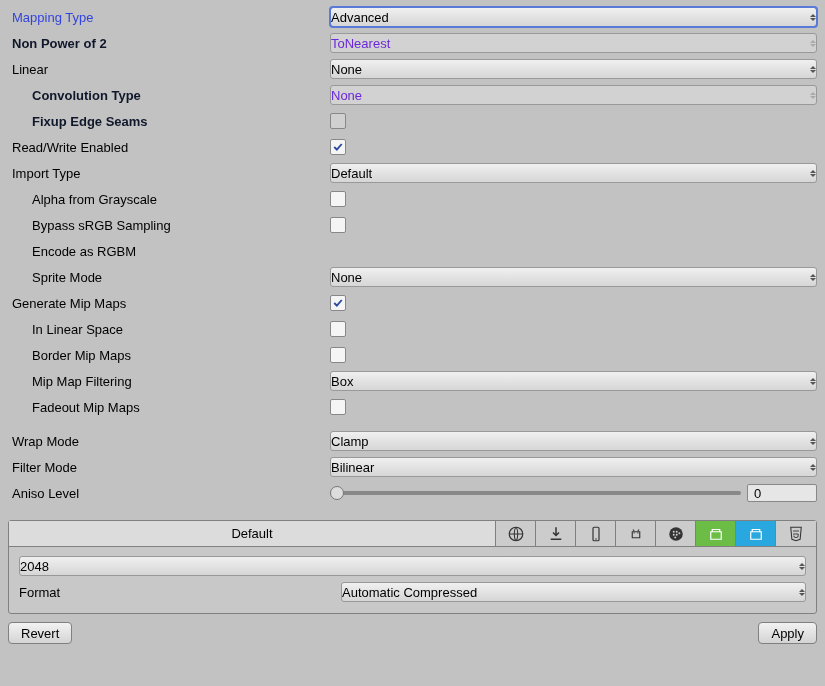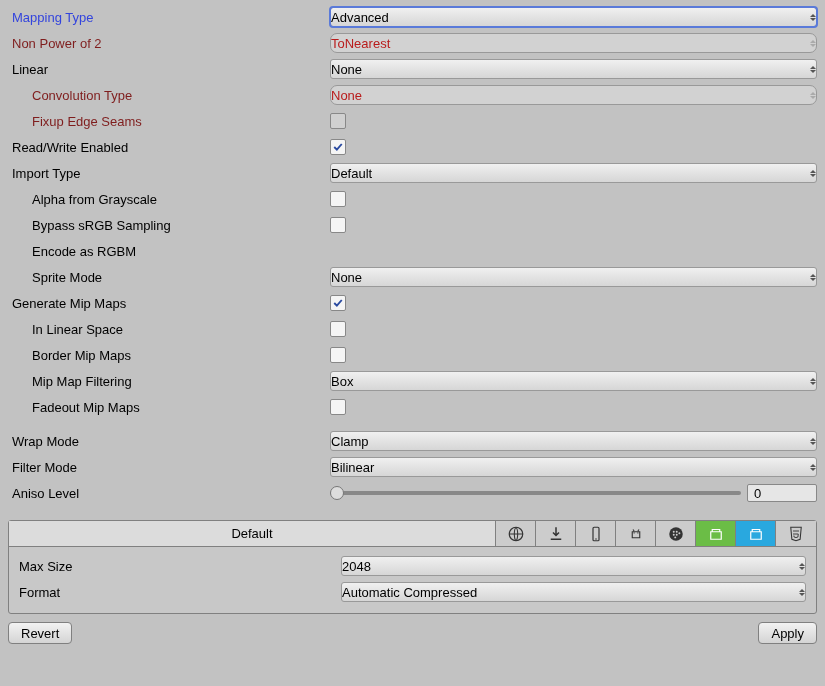--- a/index.html
+++ b/index.html
@@ -21,21 +21,21 @@
   }
   .spacer { height: 8px; }
   .label {
     width: 322px;
     padding-left: 4px;
     white-space: nowrap;
     overflow: hidden;
   }
   .label.indent1 { padding-left: 24px; }
   .label.selected { color: #3344dd; }
-  .label.disabled { color: #7f1d1d; }
+  .label.disabled { color: #0f172a; font-weight: bold; }
   .control {
     flex: 1;
     display: flex;
     align-items: center;
   }
   .dropdown {
     flex: 1;
     height: 20px;
     background: linear-gradient(#f0f0f0, #d6d6d6);
     border: 1px solid #999;
@@ -46,23 +46,22 @@
     justify-content: space-between;
     font-size: 13px;
     cursor: pointer;
   }
   .dropdown.focused {
     outline: 2px solid #5a7ad9;
     outline-offset: -1px;
   }
   .dropdown.disabled {
     background: #d2d2d2;
-    color: #b91c1c;
+    color: #6d28d9;
     cursor: default;
-    border-radius: 7px;
   }
   .dropdown .caret {
     display: inline-flex;
     flex-direction: column;
     gap: 1px;
   }
   .dropdown .caret span {
     width: 0; height: 0;
     border-left: 3px solid transparent;
     border-right: 3px solid transparent;
@@ -415,21 +414,20 @@
     </div>
     <div class="tab-icon">
       <svg viewBox="0 0 24 24">
           <path d="M5 3h14l-1.5 16L12 21l-5.5-2z" fill="none" stroke="#333" stroke-width="1.4"></path>
           <path d="M8 8h8M8 12h7l-.4 4-2.6.8-2.6-.8-.2-2" fill="none" stroke="#333" stroke-width="1.2"></path>
         </svg>
     </div>
   </div>
   <div class="platform-body">
     <div class="row">
-      <div class="label">Max Size</div>
       <div class="control">
         <div class="dropdown">
           <span>2048</span>
           <span class="caret">
               <span class="up"></span>
               <span class="dn"></span>
             </span>
         </div>
       </div>
     </div>

